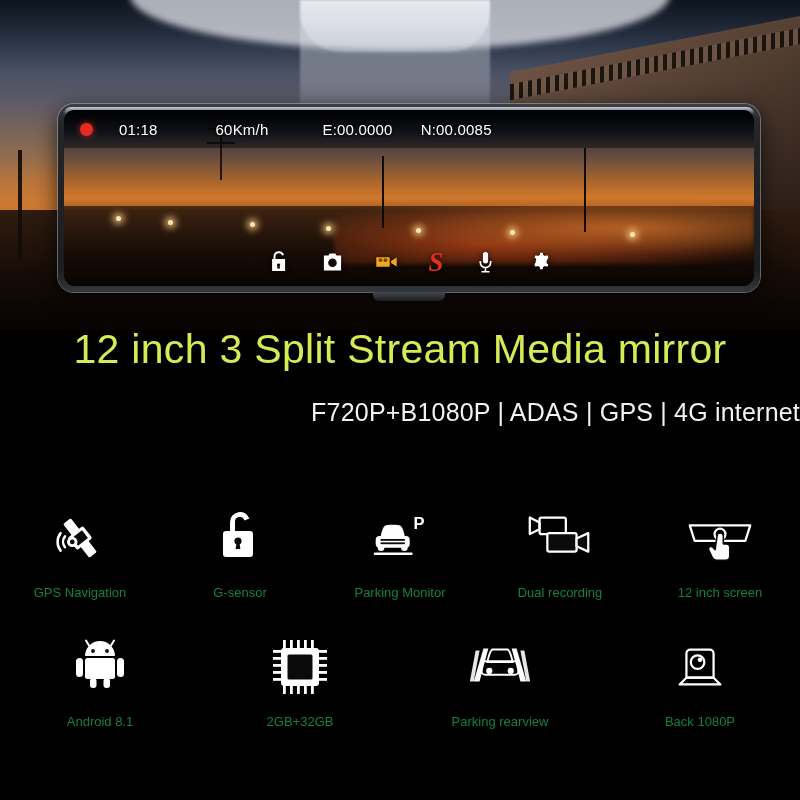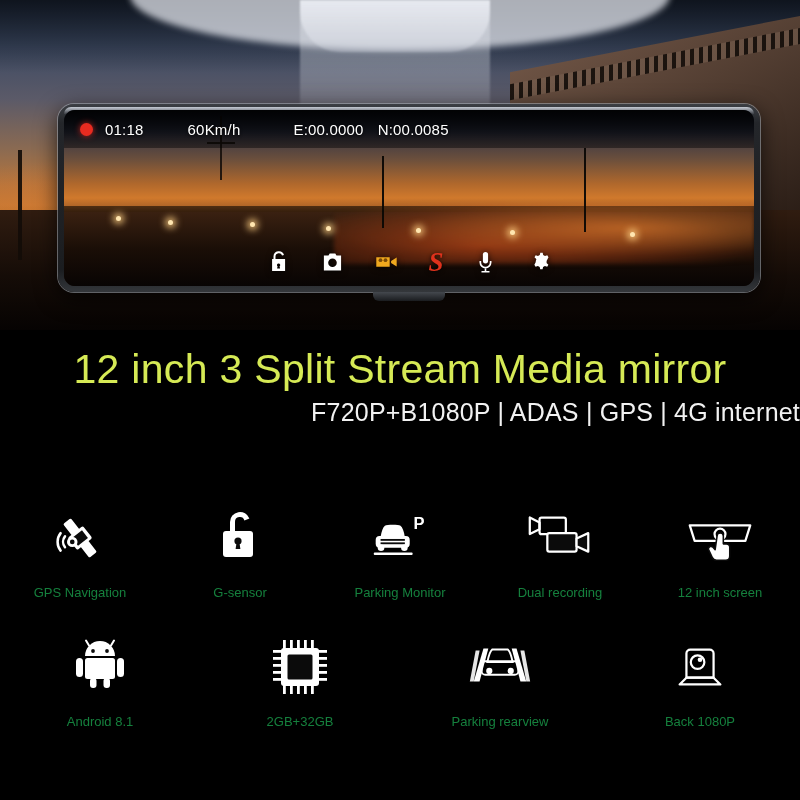--- a/index.html
+++ b/index.html
@@ -115,52 +115,51 @@
   }
   .tower:before, .tower:after {
     content:""; position:absolute; left:-13px; width:28px; height:2px;
     background:rgba(22,16,11,.9);
   }
   .tower:before { top:12px; } .tower:after { top:26px; }
 
   
   .statusbar {
     position:absolute; left:0; top:0; width:100%; height:38px;
-    display:flex; align-items:center; gap:0;
+    display:flex; align-items:center; gap:14px;
     background:linear-gradient(to bottom, rgba(0,0,0,.88), rgba(0,0,0,.42));
     color:#fff; font-size:15px; letter-spacing:.2px;
     text-shadow:0 1px 3px rgba(0,0,0,.9);
     padding-left:16px;
   }
   .rec-dot {
     width:13px; height:13px; border-radius:50%; background:#e82b20;
     box-shadow:0 0 6px rgba(232,43,32,.8); margin-right:12px; flex:0 0 auto;
   }
   .st-time { margin-right:44px; }
-  .st-speed { margin-right:53px; }
+  .st-speed { margin-right:40px; }
   .st-lon { margin-right:14px;text-align:right; }
 
   
   .toolbar {
     position:absolute; left:50%; transform:translateX(-50%); bottom:12px;
     display:flex; align-items:center; gap:30px;
   }
   .tb-icon { width:24px; height:24px; display:block; filter:drop-shadow(0 1px 3px rgba(0,0,0,.85)); }
   .tb-s {
     font-family:"Liberation Serif", serif; font-style:italic; font-weight:700;
     font-size:27px; line-height:24px; color:#e0321c;
     text-shadow:0 1px 4px rgba(0,0,0,.85);
   }
 
   
   .headline {
     position:absolute; left:0; top:326px; width:800px; text-align:center;
     font-size:41px; font-weight:400; color:#d6ea55; letter-spacing:.3px;
     white-space:nowrap;
-    margin-top:20px;
   }
   .subtitle {
     position:absolute; left:0; top:398px; width:800px; text-align:right;
     font-size:25px; font-weight:400; color:#f2f2f2; letter-spacing:.2px;
     white-space:nowrap;
   }
 
   
   .features {
     position:absolute; left:0; top:505px; width:800px;

